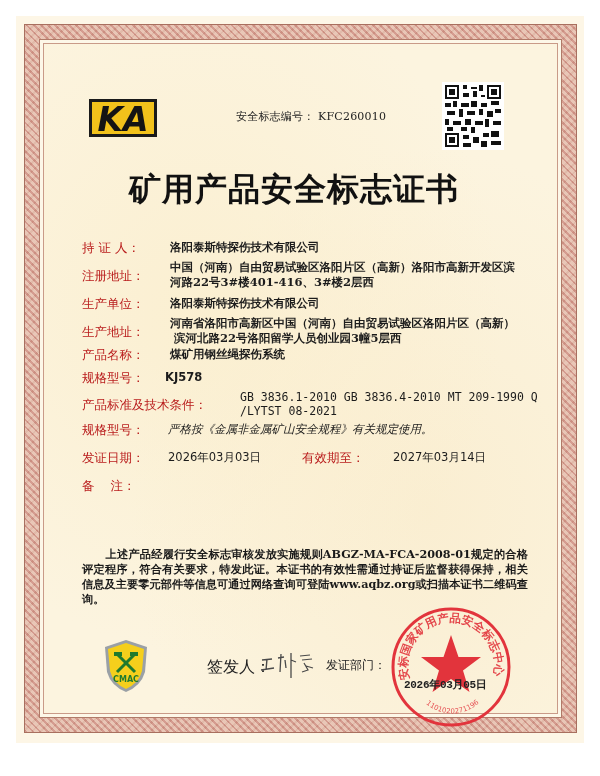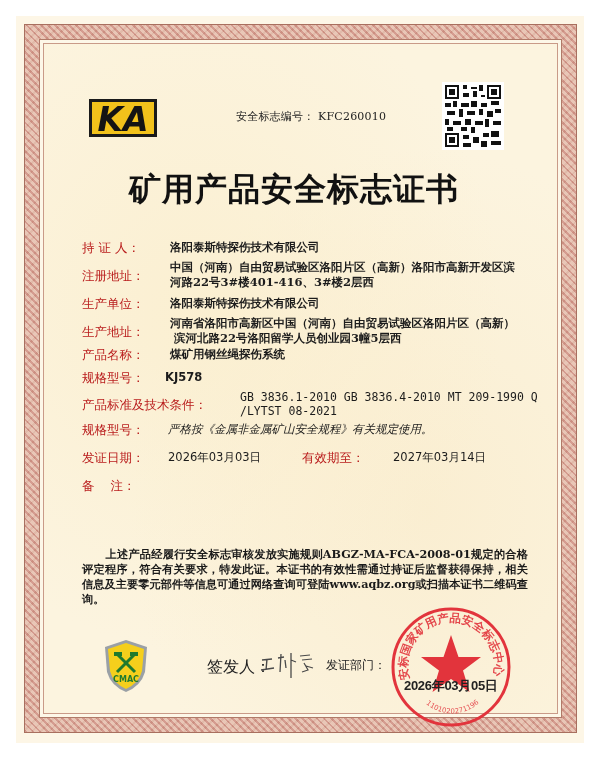--- a/index.html
+++ b/index.html
@@ -62,22 +62,22 @@
       color: #1a1a1a; text-indent: 2.1em; text-align: justify;
     }
     .cmac {
       position: absolute; left: 103px; top: 638px; width: 46px; height: 56px;
     }
     .signer-label { position: absolute; left: 207px; top: 657px; font-size: 16px; color: #222; }
     .signature { position: absolute; left: 258px; top: 648px; width: 60px; height: 32px; }
     .dept-label { position: absolute; left: 326px; top: 657px; font-size: 12px; color: #222; }
     .stamp { position: absolute; left: 389px; top: 605px; width: 124px; height: 124px; }
     .stamp-date {
-      position: absolute; left: 404px; top: 677px; font-size: 13px; color: #222; font-weight: bold;
-      font-family: Liberation Sans, sans-serif; letter-spacing: -0.3px;
+      position: absolute; left: 404px; top: 677px; font-size: 11px; color: #222; font-weight: bold;
+      font-family: Liberation Mono, monospace; letter-spacing: -0.3px;
     }
   </style>
 </head>
 <body>
 
 <div class="paper-shadow"></div>
 <div class="frame-outer"></div>
 <div class="frame-line1"></div>
 <div class="frame-inner"></div>
 

